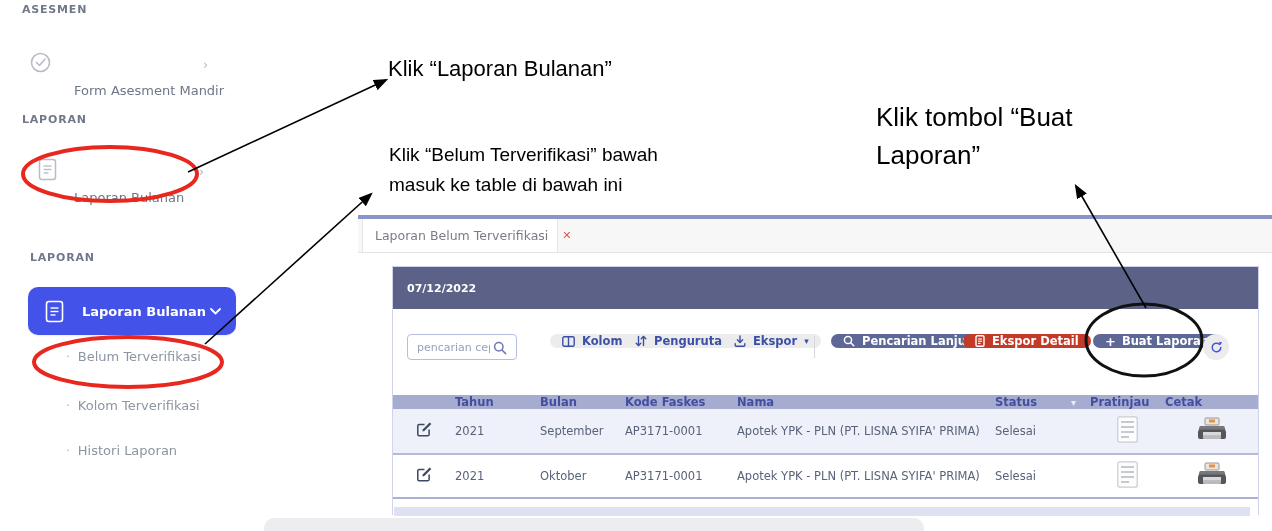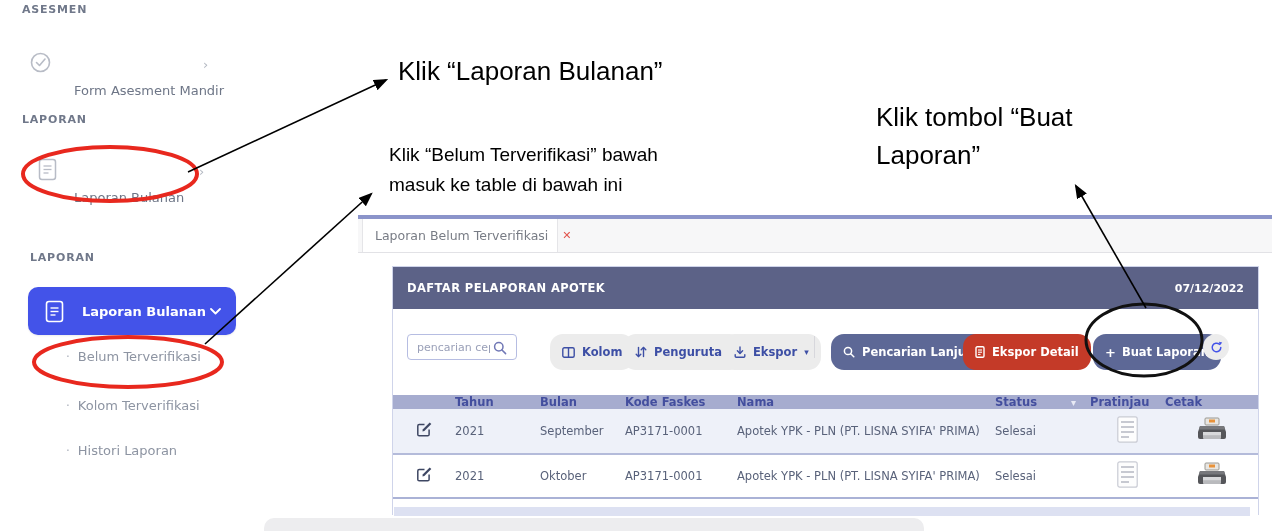--- a/index.html
+++ b/index.html
@@ -13,21 +13,21 @@
   .side-item-label{position:absolute;font-size:13px;color:#6e7687;margin-top:26px;}
   .side-chevron{position:absolute;font-size:13px;color:#b3b8c2;}
   .nav-button{position:absolute;left:28px;top:287px;width:208px;height:48px;border-radius:10px;
               background:#4353e9;display:flex;align-items:center;box-shadow:0 1px 2px rgba(0,0,0,.08);}
   .nav-button .lbl{color:#fff;font-size:13px;font-weight:bold;margin-left:18px;}
   .sub-item{position:absolute;font-size:13px;color:#8d94a2;}
   .sub-item .bullet{color:#aab0bb;margin-right:8px;font-size:12px;}
 
   
   .note{position:absolute;color:#000;font-family:"Liberation Sans",sans-serif;}
-  .note1{left:398px;top:56px;font-size:26px;}
+  .note1{left:388px;top:56px;font-size:22px;}
   .note2{left:389px;top:140px;font-size:19px;line-height:30px;}
   .note3{left:876px;top:98px;font-size:26px;line-height:38px;}
 
   
   .topline{position:absolute;left:358px;top:215px;width:914px;height:4px;background:#8b94ca;}
   .tabbar{position:absolute;left:358px;top:219px;width:914px;height:33px;background:#f7f7f8;
           border-bottom:1px solid #e2e2e6;}
   .tab-active{position:absolute;left:4px;top:0;width:196px;height:33px;background:#ffffff;
               border-left:1px solid #e5e5e8;border-right:1px solid #e5e5e8;
               display:flex;align-items:center;padding:7px 12px;box-sizing:border-box;}
@@ -41,21 +41,21 @@
                 display:flex;align-items:center;justify-content:space-between;padding:0 14px;
                 box-sizing:border-box;}
   .panel-header .title{color:#fff;font-weight:bold;font-size:11.5px;letter-spacing:.4px;}
   .panel-header .date{color:#fff;font-weight:bold;font-size:11px;}
 
   
   .search-box{position:absolute;left:14px;top:67px;width:110px;height:26px;box-sizing:border-box;
               border:1px solid #b6bde2;border-radius:4px;font-size:11px;color:#6d7590;
               padding:0 26px 0 9px;outline:none;font-family:"DejaVu Sans",sans-serif;}
   .search-box::placeholder{color:#9aa0b8;}
-  .pill{position:absolute;top:67px;height:36px;border-radius:13px;display:flex;align-items:center;
+  .pill{position:absolute;top:67px;height:14px;border-radius:13px;display:flex;align-items:center;
         font-size:11.5px;font-weight:bold;padding:0 12px;box-sizing:border-box;white-space:nowrap;
         cursor:default;}
   .pill.light{background:#ececec;color:#3d4fa5;}
   .pill.dark{background:#5d6896;color:#ffffff;}
   .pill.red{background:#c43a28;color:#ffffff;}
   .pill .ic{margin-right:7px;display:inline-flex;}
   .toolbar-divider{position:absolute;left:421px;top:69px;width:1px;height:22px;background:#d7d7dc;}
   .refresh-btn{position:absolute;left:810px;top:67px;width:26px;height:26px;border-radius:50%;
                background:#ececec;display:flex;align-items:center;justify-content:center;}
 
@@ -148,21 +148,20 @@
   <div class="topline"></div>
   <div class="tabbar">
     <div class="tab-active">
       <span class="t">Laporan Belum Terverifikasi</span>
       <span class="x">✕</span>
     </div>
   </div>
 
   <div class="panel">
     <div class="panel-header">
-      <span class="title">DAFTAR PELAPORAN APOTEK</span>
       <span class="date">07/12/2022</span>
     </div>
 
     <input class="search-box" type="text" placeholder="pencarian cepat" style="">
     <span class="abs" style="left:100px;top:73px;">
       <svg width="14" height="14" viewBox="0 0 14 14">
         <circle cx="5.8" cy="5.8" r="4.2" fill="none" stroke="#7077b5" stroke-width="1.5"></circle>
         <line x1="9" y1="9" x2="12.6" y2="12.6" stroke="#7077b5" stroke-width="1.5" stroke-linecap="round"></line>
       </svg>
     </span>

